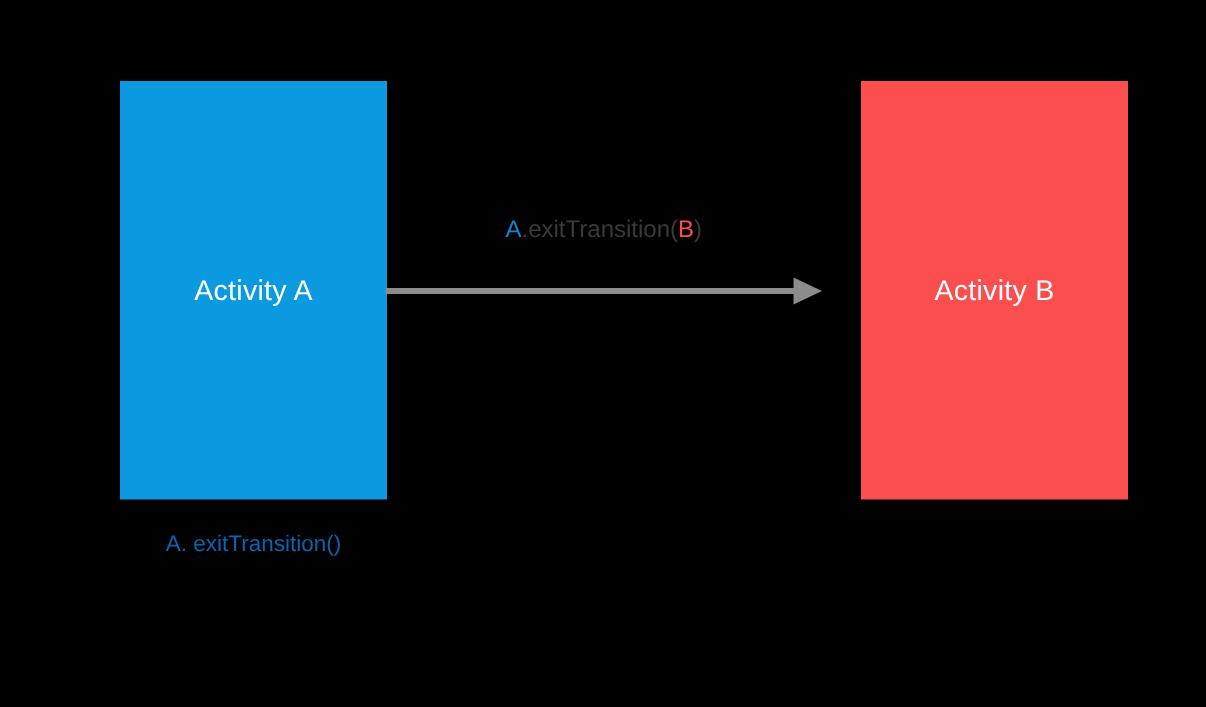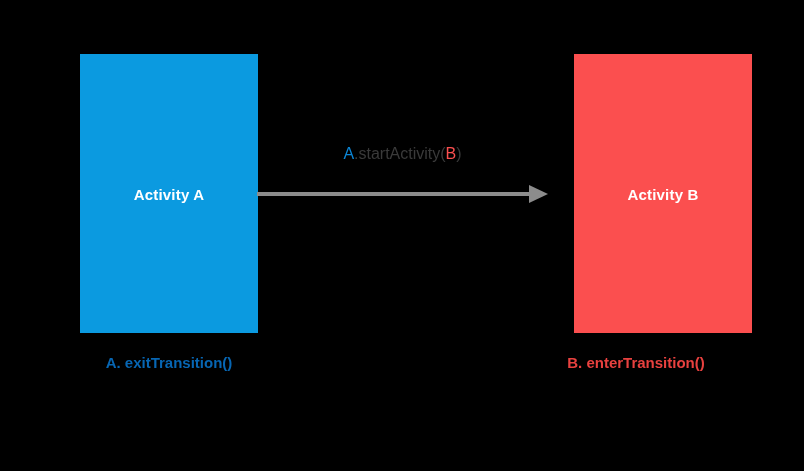--- a/index.html
+++ b/index.html
@@ -20,22 +20,22 @@
   
   .activity-box {
     position: absolute;
     display: flex;
     align-items: center;
     justify-content: center;
     box-sizing: border-box;
   }
   .activity-box .box-label {
     color: #ffffff;
-    font-size: 15px;
-    font-weight: 700;
+    font-size: 19px;
+    font-weight: 400;
     letter-spacing: 0.2px;
     line-height: 1;
     user-select: none;
   }
 
   #box-a {
     left: 80px;
     top: 54px;
     width: 178px;
     height: 279px;
@@ -82,21 +82,21 @@
   #arrow-caption .tok-a { color: #0b86d6; }
   #arrow-caption .tok-b { color: #fb4f4f; }
 
   
   .transition-caption {
     position: absolute;
     top: 355px;
     width: 178px;
     text-align: center;
     font-size: 15px;
-    font-weight: 700;
+    font-weight: 400;
     line-height: 1;
     white-space: nowrap;
     user-select: none;
   }
   #caption-a {
     left: 80px;
     color: #0766b3;
   }
   #caption-b {
     left: 547px;
@@ -115,20 +115,19 @@
   <div class="activity-box" id="box-b">
     <span class="box-label">Activity B</span>
   </div>
 
   <svg id="arrow" viewBox="0 0 291 28">
     <line x1="0" y1="14" x2="274" y2="14" stroke="#8c8c8c" stroke-width="4"></line>
     <polygon points="272,5 291,14 272,23" fill="#8c8c8c"></polygon>
   </svg>
 
   <div id="arrow-caption">
-    <span class="tok-a">A</span><span class="tok-neutral">.startActivity(</span><span class="tok-b">B</span><span class="tok-neutral">)</span>
+    <span class="tok-a">A</span><span class="tok-neutral">.exitTransition(</span><span class="tok-b">B</span><span class="tok-neutral">)</span>
   </div>
 
   <div class="transition-caption" id="caption-a">A. exitTransition()</div>
 
-  <div class="transition-caption" id="caption-b">B. enterTransition()</div>
 
 </div>
 
 </body></html>

